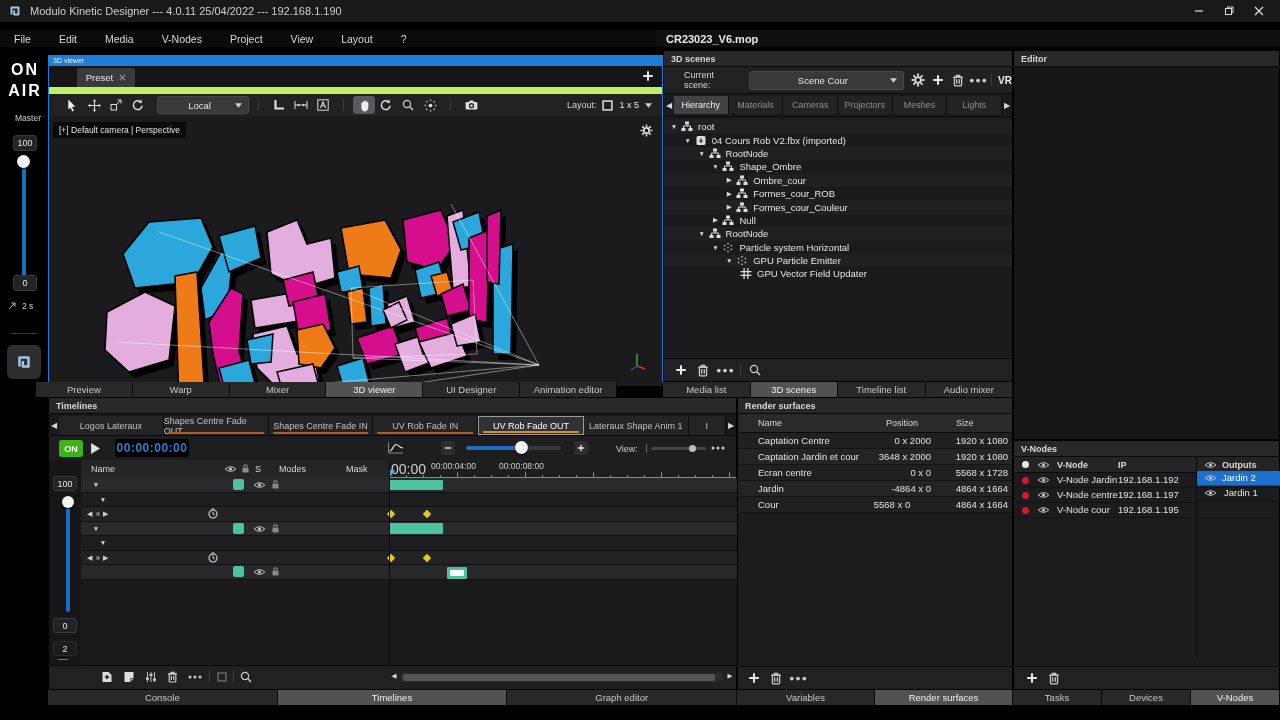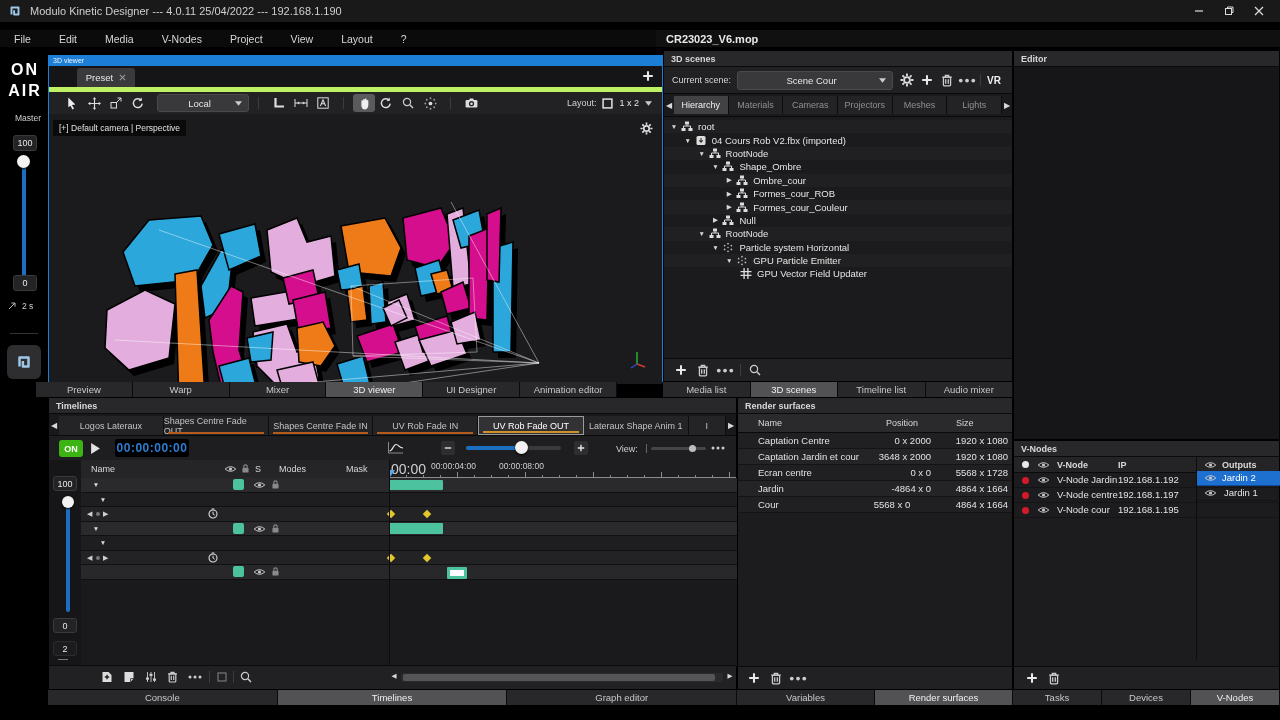--- a/index.html
+++ b/index.html
@@ -28,21 +28,21 @@
   .toolbtn{display:inline-flex;align-items:center;justify-content:center}
   .vsep{width:1px;background:#3c3c3e;height:12px}
   
   .btab{flex:1;background:#28282a;border-right:1px solid #0a0a0a;display:flex;align-items:center;justify-content:center;
     font-size:9.5px;color:#c8c8c8;height:100%;box-sizing:border-box;cursor:default}
   .btab.sel{background:#525254;color:#f0f0f0}
   .tabrow{display:flex;height:15px;background:#111}
   
   #viewer{left:48px;top:55px;width:615px;height:327px;background:#141416;border:1px solid #1d7ed8;box-sizing:border-box}
   #viewer-title{height:10px;background:#1d7ed8;font-size:7px;color:#eaf4ff;padding-left:4px;line-height:10px}
-  #viewer-tabs{height:21px;background:#151517;border-bottom:5px solid #bef264;position:relative}
+  #viewer-tabs{height:21px;background:#151517;border-bottom:7px solid #bef264;position:relative}
   #preset-tab{position:absolute;left:28px;top:2px;width:58px;height:19px;background:#3a3a3c;border-radius:3px 3px 0 0;
     display:flex;align-items:center;justify-content:center;gap:6px;font-size:9.5px;color:#e8e8e8}
   #viewer-toolbar{height:22px;background:#222224;display:flex;align-items:center;position:relative}
   .tool{width:22px;height:18px;display:flex;align-items:center;justify-content:center;border-radius:3px}
   .tool.sel{background:#5a5a5e}
   #vp{position:relative;left:0;top:0;width:613px;height:270px;background:#1b1b1d;overflow:hidden}
   #cam-chip{position:absolute;left:4px;top:6px;background:#0a0a0a;color:#e2e2e2;font-size:8.5px;padding:3px 6px}
   .ddown{background:#39393b;border:1px solid #4a4a4c;border-radius:3px;display:flex;align-items:center;font-size:9.5px;color:#e6e6e6}
   
   #scenes{left:663px;top:50px;width:350px;height:332px;background:#1b1b1d;border:1px solid #000;box-sizing:border-box}
@@ -285,21 +285,21 @@
           </svg>
         </span>
       </div>
     <div style="position:absolute;right:10px;display:flex;align-items:center;gap:6px">
       <span class="t9" style="color:#d0d0d0">Layout:</span>
       <span class="i" style="width:11px;height:11px">
           <svg viewBox="0 0 10 10">
             <rect x="1" y="1" width="8" height="8" fill="none" stroke="#ddd" stroke-width="1.4"></rect>
           </svg>
         </span>
-      <span class="t9" style="color:#e4e4e4">1 x 2</span>
+      <span class="t9" style="color:#e4e4e4">1 x 5</span>
       <span class="i" style="width:7px;height:5px">
           <svg viewBox="0 0 8 5">
             <path d="M0 0h8L4 5Z" fill="#ccc"></path>
           </svg>
         </span>
     </div>
   </div>
   <div id="vp">
     <svg id="artwork" style="position:absolute;left:52px;top:76px" width="480" height="222" viewBox="0 0 480 222">
         <polygon points="22,62 48,30 100,26 112,55 92,90 34,96" fill="#000" transform="translate(5,6)"></polygon>
@@ -413,21 +413,21 @@
     <div class="btab sel">3D scenes</div>
     <div class="btab">Timeline list</div>
     <div class="btab">Audio mixer</div>
   </div>
 
 <div class="abs" id="scenes">
   <div class="phead">
       <span>3D scenes</span>
     </div>
   <div style="height:26px;display:flex;align-items:center;background:#212123;border-bottom:1px solid #0a0a0a">
-    <span class="t9" style="margin-left:8px;color:#d6d6d6">Current scene:</span>
+    <span class="t9" style="margin-left:20px;color:#d6d6d6">Current scene:</span>
     <div class="ddown" style="width:142px;height:17px;margin-left:6px;padding:0 6px">
       <span style="flex:1;text-align:center">Scene Cour</span>
       <span class="i" style="width:7px;height:5px">
           <svg viewBox="0 0 8 5">
             <path d="M0 0h8L4 5Z" fill="#ccc"></path>
           </svg>
         </span>
     </div>
     <span class="i toolbtn" style="width:20px;height:14px;margin-left:4px">
         <svg viewBox="0 0 13 13">

